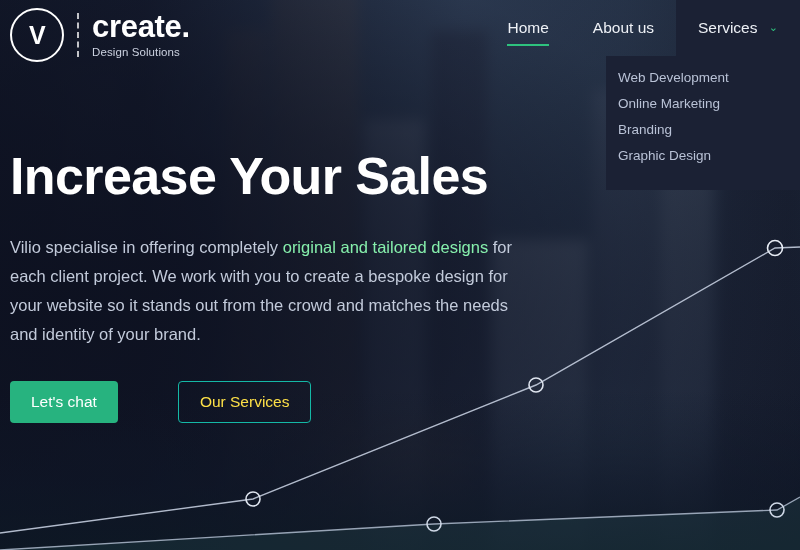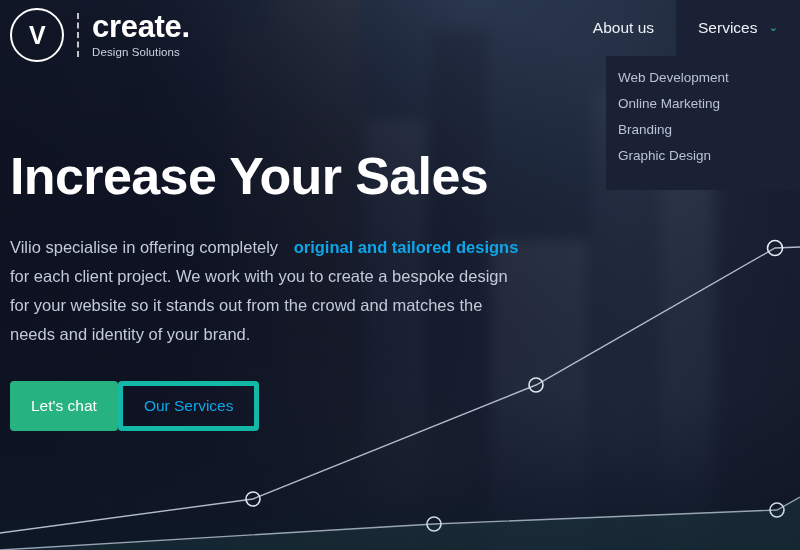--- a/index.html
+++ b/index.html
@@ -221,45 +221,47 @@
     letter-spacing: -0.2px;
     margin: 6px 0 0 0;
   }
   .para {
     color: #c2cada;
     font-size: 16.5px;
     line-height: 29px;
     margin: 29px 0 0 0;
     max-width: 510px;
   }
-  .para b { color: #0ea5e9; font-weight: bold; margin-left: 11px; }
+  .para b { color: #86efac; font-weight: normal; }
 
   .btn-row {
     display: flex;
+    gap: 17px;
     margin-top: 32px;
   }
   .btn {
     font-size: 15.5px;
     border-radius: 4px;
     cursor: pointer;
     box-sizing: border-box;
     text-align: center;
     white-space: nowrap;
   }
   .btn-primary {
     background: #27b37f;
     color: #ffffff;
     border: none;
     padding: 12px 21px;
   }
   .btn-outline {
     background: transparent;
-    color: #0ea5e9;
-    border: 5px solid #14b8a6;
+    color: #fde047;
+    border: 1px solid #14b8a6;
     padding: 11px 21px;
+    margin-left: 43px;
   }
 </style>
 </head>
 <body>
 
 <div id="hero">
 
   <div class="bg-photo">
     <div class="bg-sky"></div>
 
@@ -323,20 +325,24 @@
         <span>V</span>
       </div>
       <div class="logo-divider"></div>
       <div class="logo-text">
         <div class="logo-word">create.</div>
         <div class="logo-tag">Design Solutions</div>
       </div>
     </div>
 
     <nav class="nav">
+      <div class="nav-item active">
+        <span>Home</span>
+        <span class="nav-underline"></span>
+      </div>
       <div class="nav-item">
         <span>About us</span>
       </div>
       <div class="nav-item open">
         <span>Services</span>
         <span class="chev">⌄</span>
       </div>
     </nav>
   </div>
 

